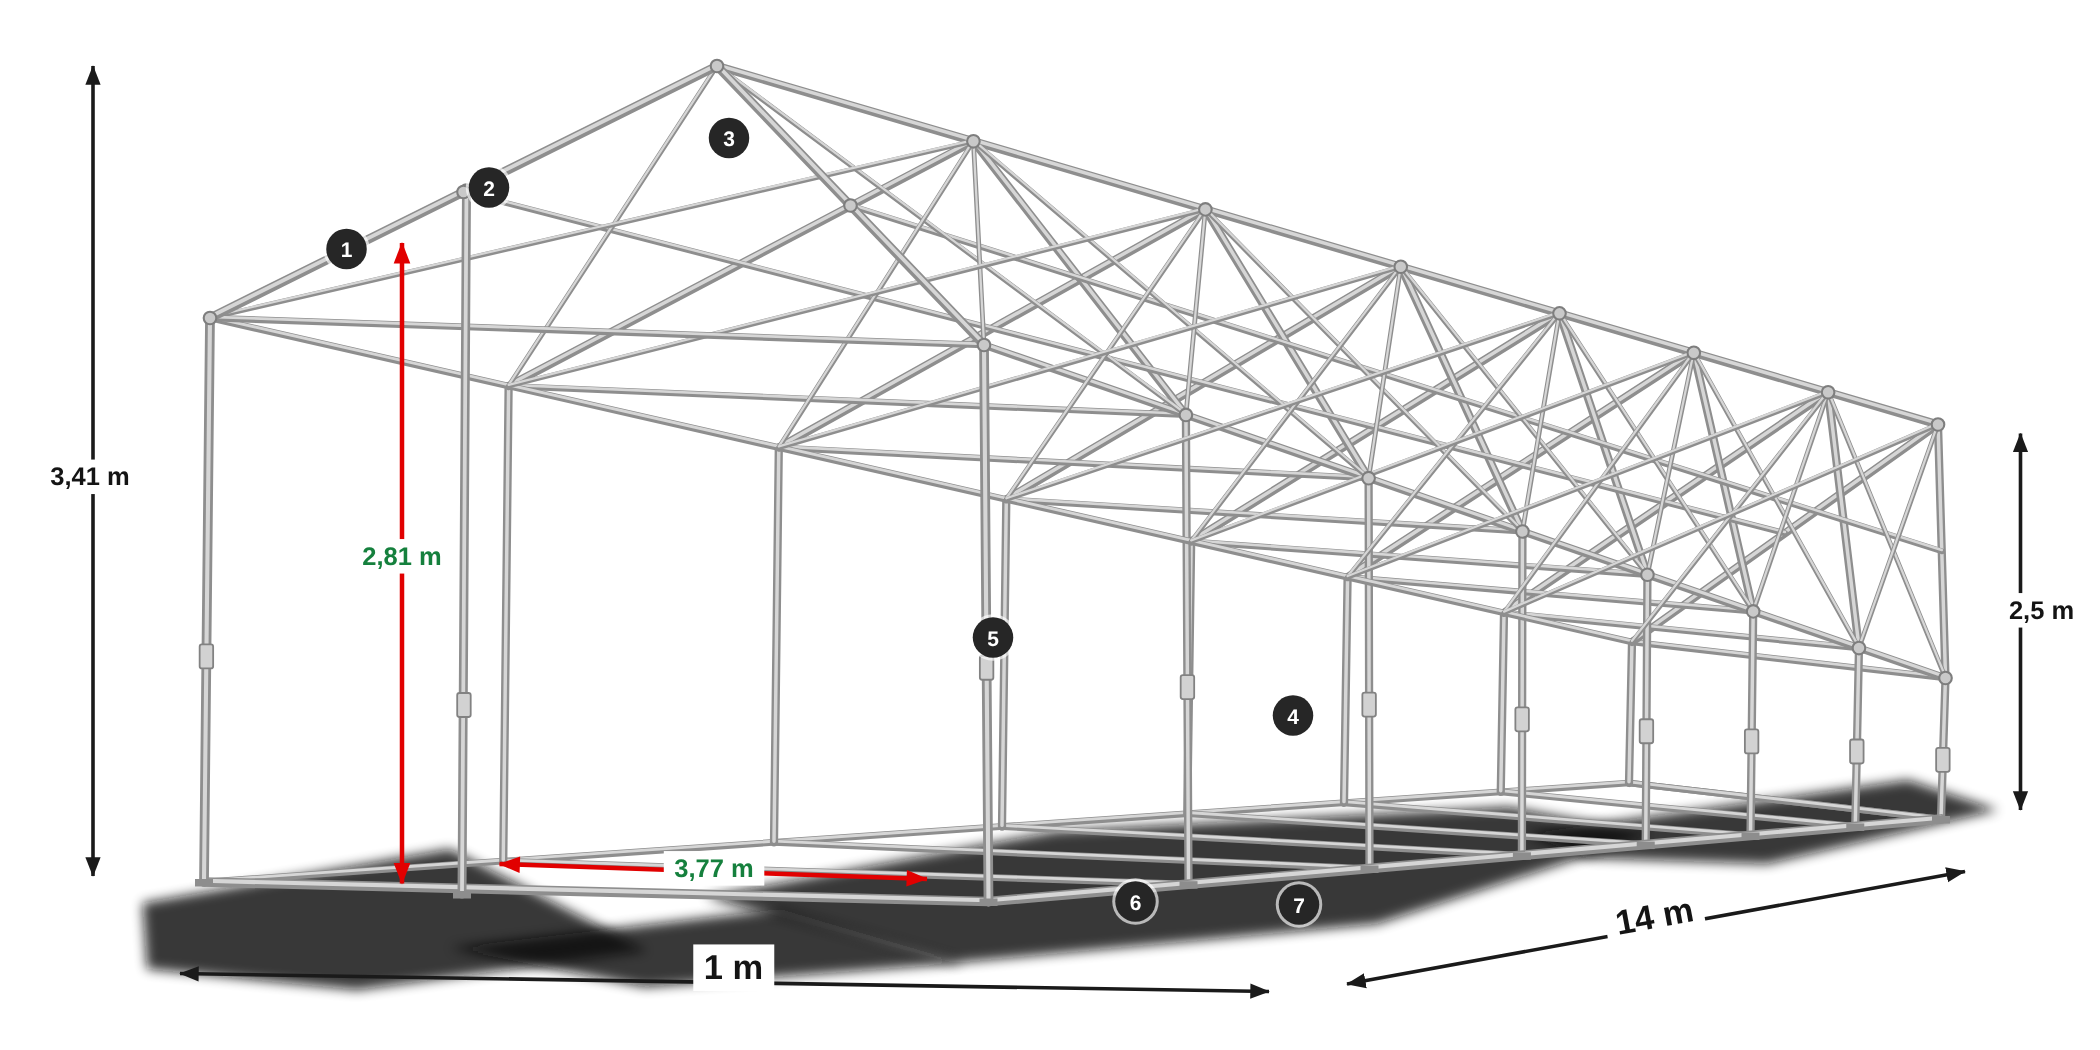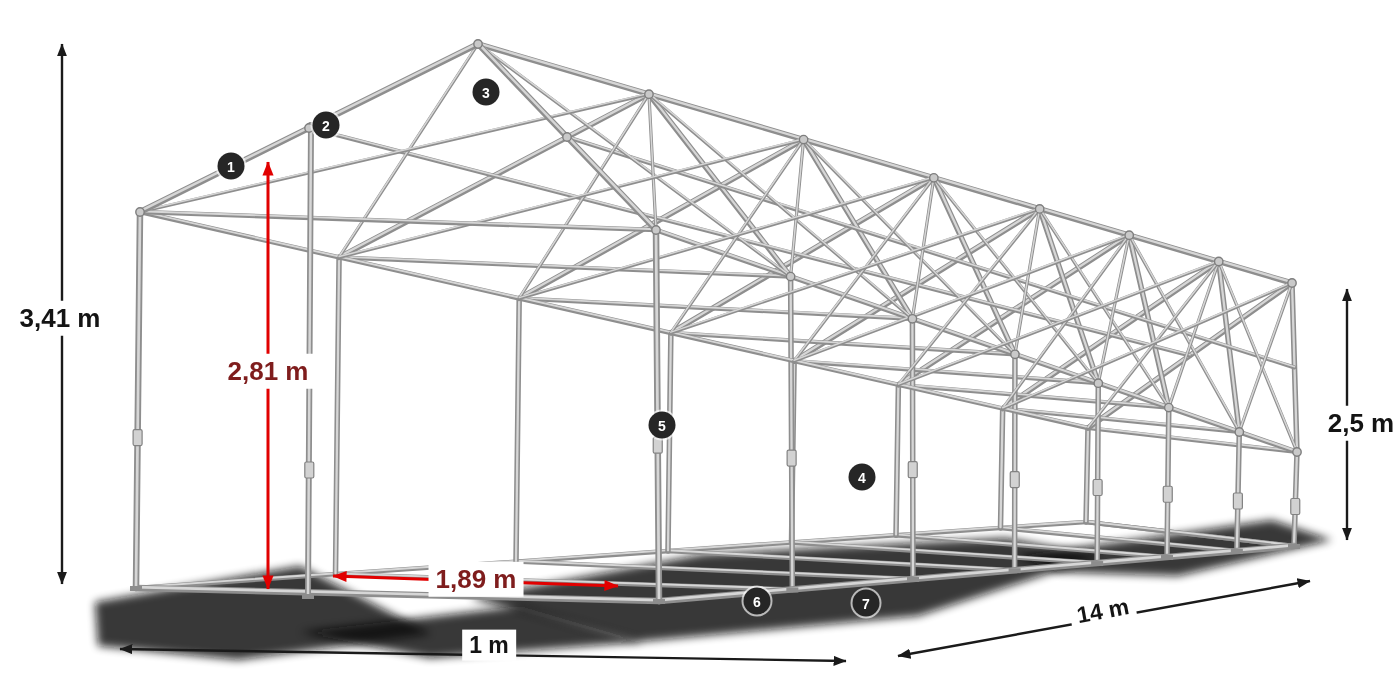--- a/index.html
+++ b/index.html
@@ -4,24 +4,24 @@
 <style>
   html,body{margin:0;padding:0;background:#ffffff;}
   .stage{
     position:relative;width:1400px;height:700px;overflow:hidden;
     background:#ffffff;font-family:"Liberation Sans",sans-serif;
   }
   .stage svg{position:absolute;left:0;top:0;display:block;}
   .dim-label{
     position:absolute;transform:translate(-50%,-50%);
     background:#ffffff;padding:1px 7px;white-space:nowrap;
-    font-weight:700;font-size:26px;color:#141414;line-height:1.25;
+    font-weight:700;font-size:17px;color:#141414;line-height:1.25;
   }
   .dim-label.lg{font-size:23px;}
-  .dim-label.red{color:#7f1d1d;}
+  .dim-label.red{color:#15803d;}
   .badge{
     position:absolute;width:27px;height:27px;border-radius:50%;
     background:#262626;color:#ffffff;
     display:flex;align-items:center;justify-content:center;
     font-weight:700;font-size:14px;transform:translate(-50%,-50%);
     box-shadow:0 0 0 2px rgba(255,255,255,0.65);
   }
 </style>
 </head>
 <body>
@@ -263,24 +263,24 @@
         <line x1="120" y1="649" x2="846" y2="661" stroke="#1a1a1a" stroke-width="2.4" marker-start="url(#ahb)" marker-end="url(#ahb)"></line>
         <line x1="898" y1="656" x2="1310" y2="581" stroke="#1a1a1a" stroke-width="2.4" marker-start="url(#ahb)" marker-end="url(#ahb)"></line>
         <line x1="1347" y1="289" x2="1347" y2="540" stroke="#1a1a1a" stroke-width="2.4" marker-start="url(#ahb)" marker-end="url(#ahb)"></line>
         <line x1="268" y1="162" x2="268" y2="589" stroke="#e10000" stroke-width="3" marker-start="url(#ahr)" marker-end="url(#ahr)"></line>
         <line x1="333" y1="576" x2="618" y2="586" stroke="#e10000" stroke-width="3" marker-start="url(#ahr)" marker-end="url(#ahr)"></line>
       </g>
   </svg>
 
   <div class="dim-label" style="left:60px;top:318px">3,41 m</div>
   <div class="dim-label red" style="left:268px;top:371px">2,81 m</div>
-  <div class="dim-label red" style="left:476px;top:579px">1,89 m</div>
+  <div class="dim-label red" style="left:476px;top:579px">3,77 m</div>
   <div class="dim-label lg" style="left:489px;top:645px">1 m</div>
   <div class="dim-label lg" style="left:1103px;top:611px;transform:translate(-50%,-50%) rotate(-10.5deg)">14 m</div>
-  <div class="dim-label" style="left:1361px;top:423px">2,5 m</div>
+  <div class="dim-label" style="left:1361px;top:407px">2,5 m</div>
 
   <div class="badge" style="left:231px;top:166px">1</div>
   <div class="badge" style="left:326px;top:125px">2</div>
   <div class="badge" style="left:486px;top:92px">3</div>
   <div class="badge" style="left:862px;top:477px">4</div>
   <div class="badge" style="left:662px;top:425px">5</div>
   <div class="badge" style="left:757px;top:601px">6</div>
   <div class="badge" style="left:866px;top:603px">7</div>
 
 </div>

